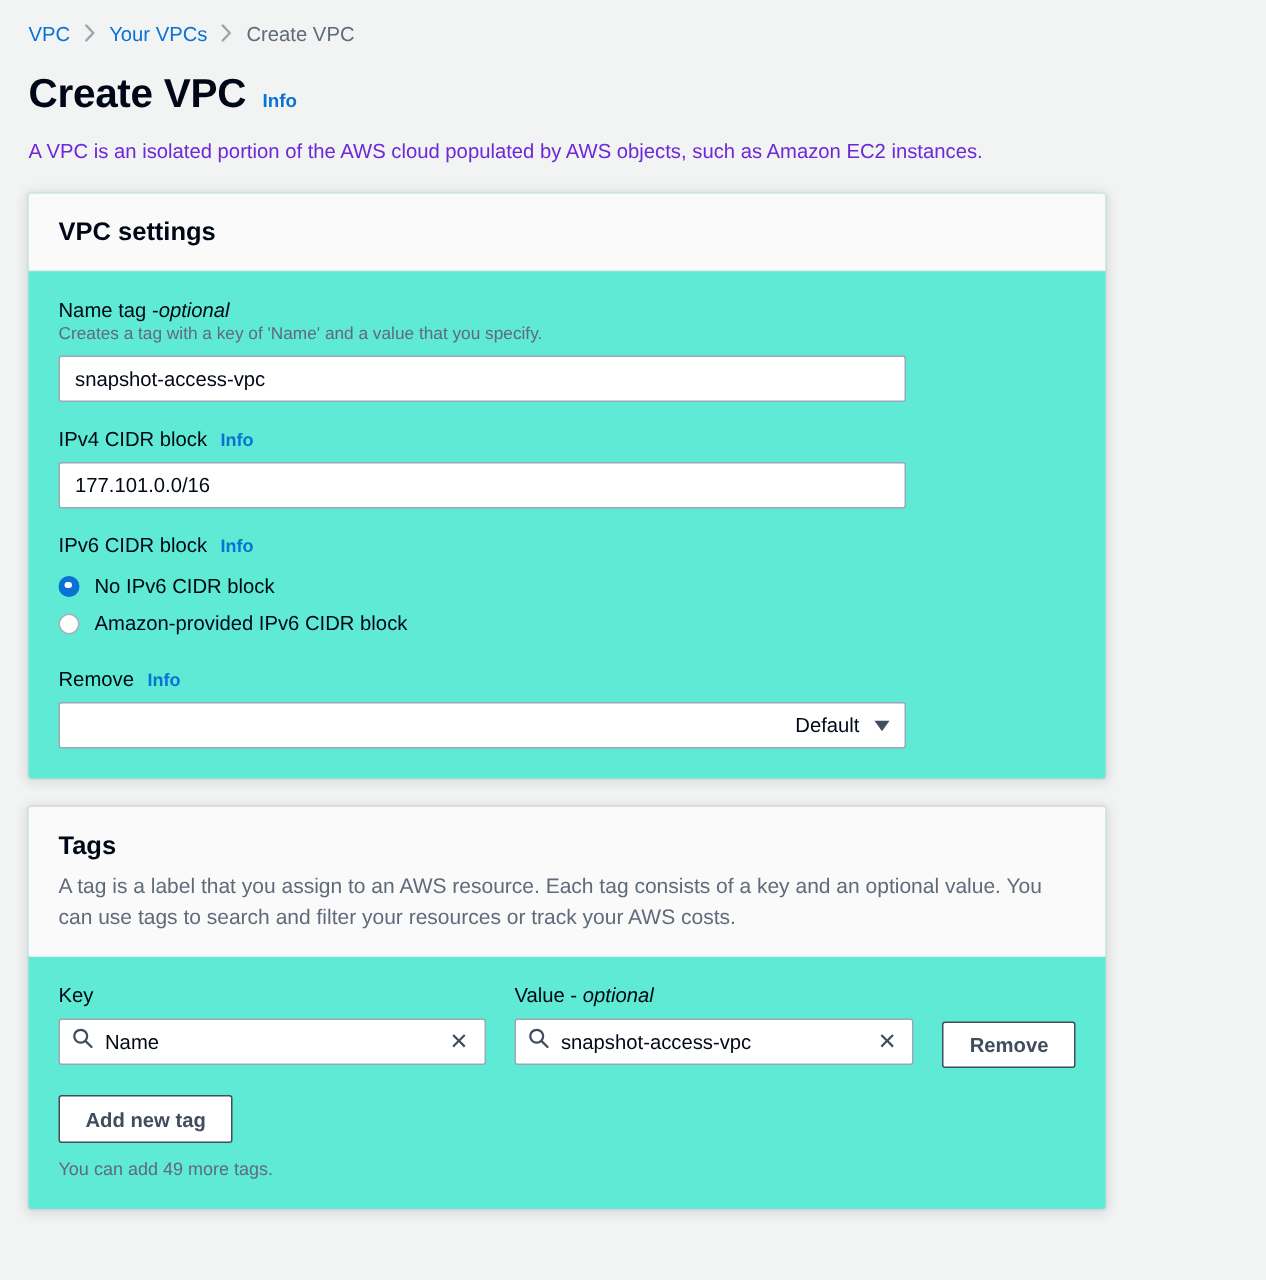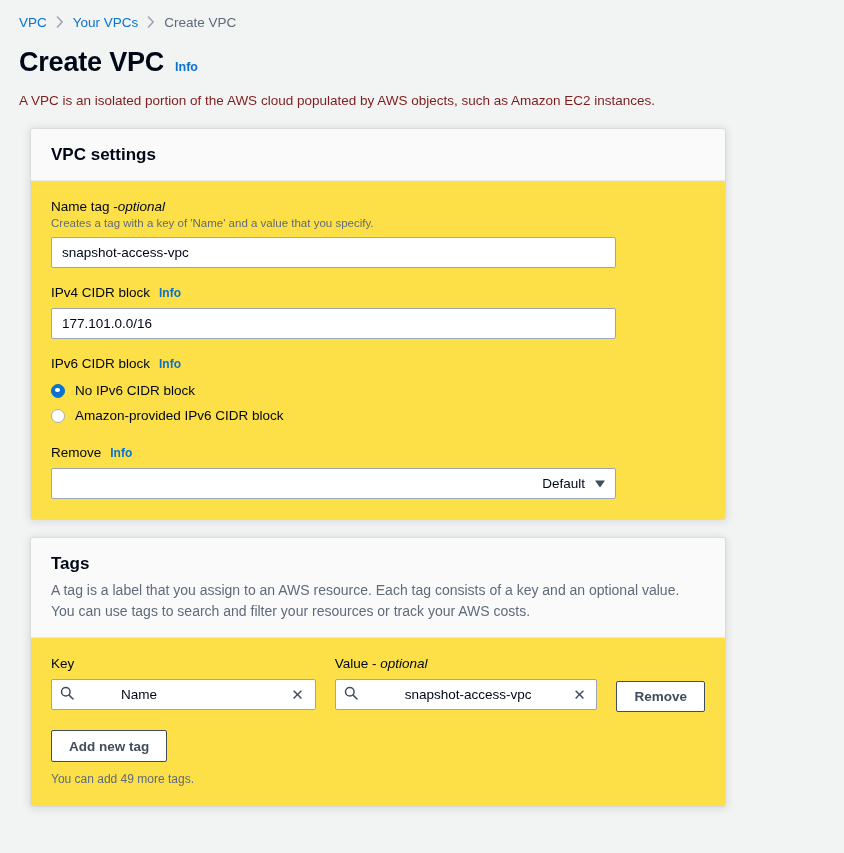--- a/index.html
+++ b/index.html
@@ -32,26 +32,26 @@
   .page-header { padding: 16px 0 0 19px; display: flex; align-items: baseline; }
   .page-title {
     font-size: 27px; font-weight: bold; letter-spacing: -0.2px;
     color: #000716; line-height: 1.1; margin: 0;
   }
   .info-link {
     color: #0972d3; font-size: 12.5px; font-weight: bold;
     margin-left: 11px; cursor: pointer; text-decoration: none;
   }
   .page-desc {
-    padding: 13px 0 0 19px; font-size: 13.5px; color: #7f1d1d; line-height: 1.45;
+    padding: 13px 0 0 19px; font-size: 13.5px; color: #6d28d9; line-height: 1.45;
   }
 
   
   .card {
-    margin: 0 31px; background: #fde047;
+    margin: 0 19px; background: #5eead4;
     border-radius: 2px;
     box-shadow: 0 0 1px 1px rgba(0,28,36,.05), 0 1px 8px 2px rgba(0,28,36,.10);
   }
   .card-header {
     background: #fafafa;
     border-bottom: 1px solid #e9ebed;
     padding: 16px 20px 15px 20px;
     border-radius: 2px 2px 0 0;
   }
   .card-title { font-size: 17px; font-weight: bold; color: #000716; }
@@ -124,21 +124,21 @@
   
   .tag-grid { display: flex; align-items: flex-start; }
   .tag-col-key { width: 293px; margin-right: 19px; }
   .tag-col-val { width: 274px; margin-right: 19px; }
   .col-label { font-size: 13.5px; color: #000716; margin-bottom: 8px; }
   .col-label .opt { font-style: italic; }
 
   .search-input {
     position: relative; height: 31px;
     border: 1px solid #9ba7b6; border-radius: 2px; background: #fff;
-    display: flex; align-items: center; padding: 0 8px; gap: 39px;
+    display: flex; align-items: center; padding: 0 8px;
   }
   .search-icon { flex: 0 0 auto; margin-right: 8px; display: block; }
   .search-value {
     flex: 1 1 auto; font-size: 13.5px; color: #000716;
     overflow: hidden; white-space: nowrap; text-overflow: ellipsis;
   }
   .clear-btn {
     flex: 0 0 auto; width: 18px; height: 18px; cursor: pointer;
     display: flex; align-items: center; justify-content: center;
     color: #414d5c; font-size: 15px; line-height: 1;

